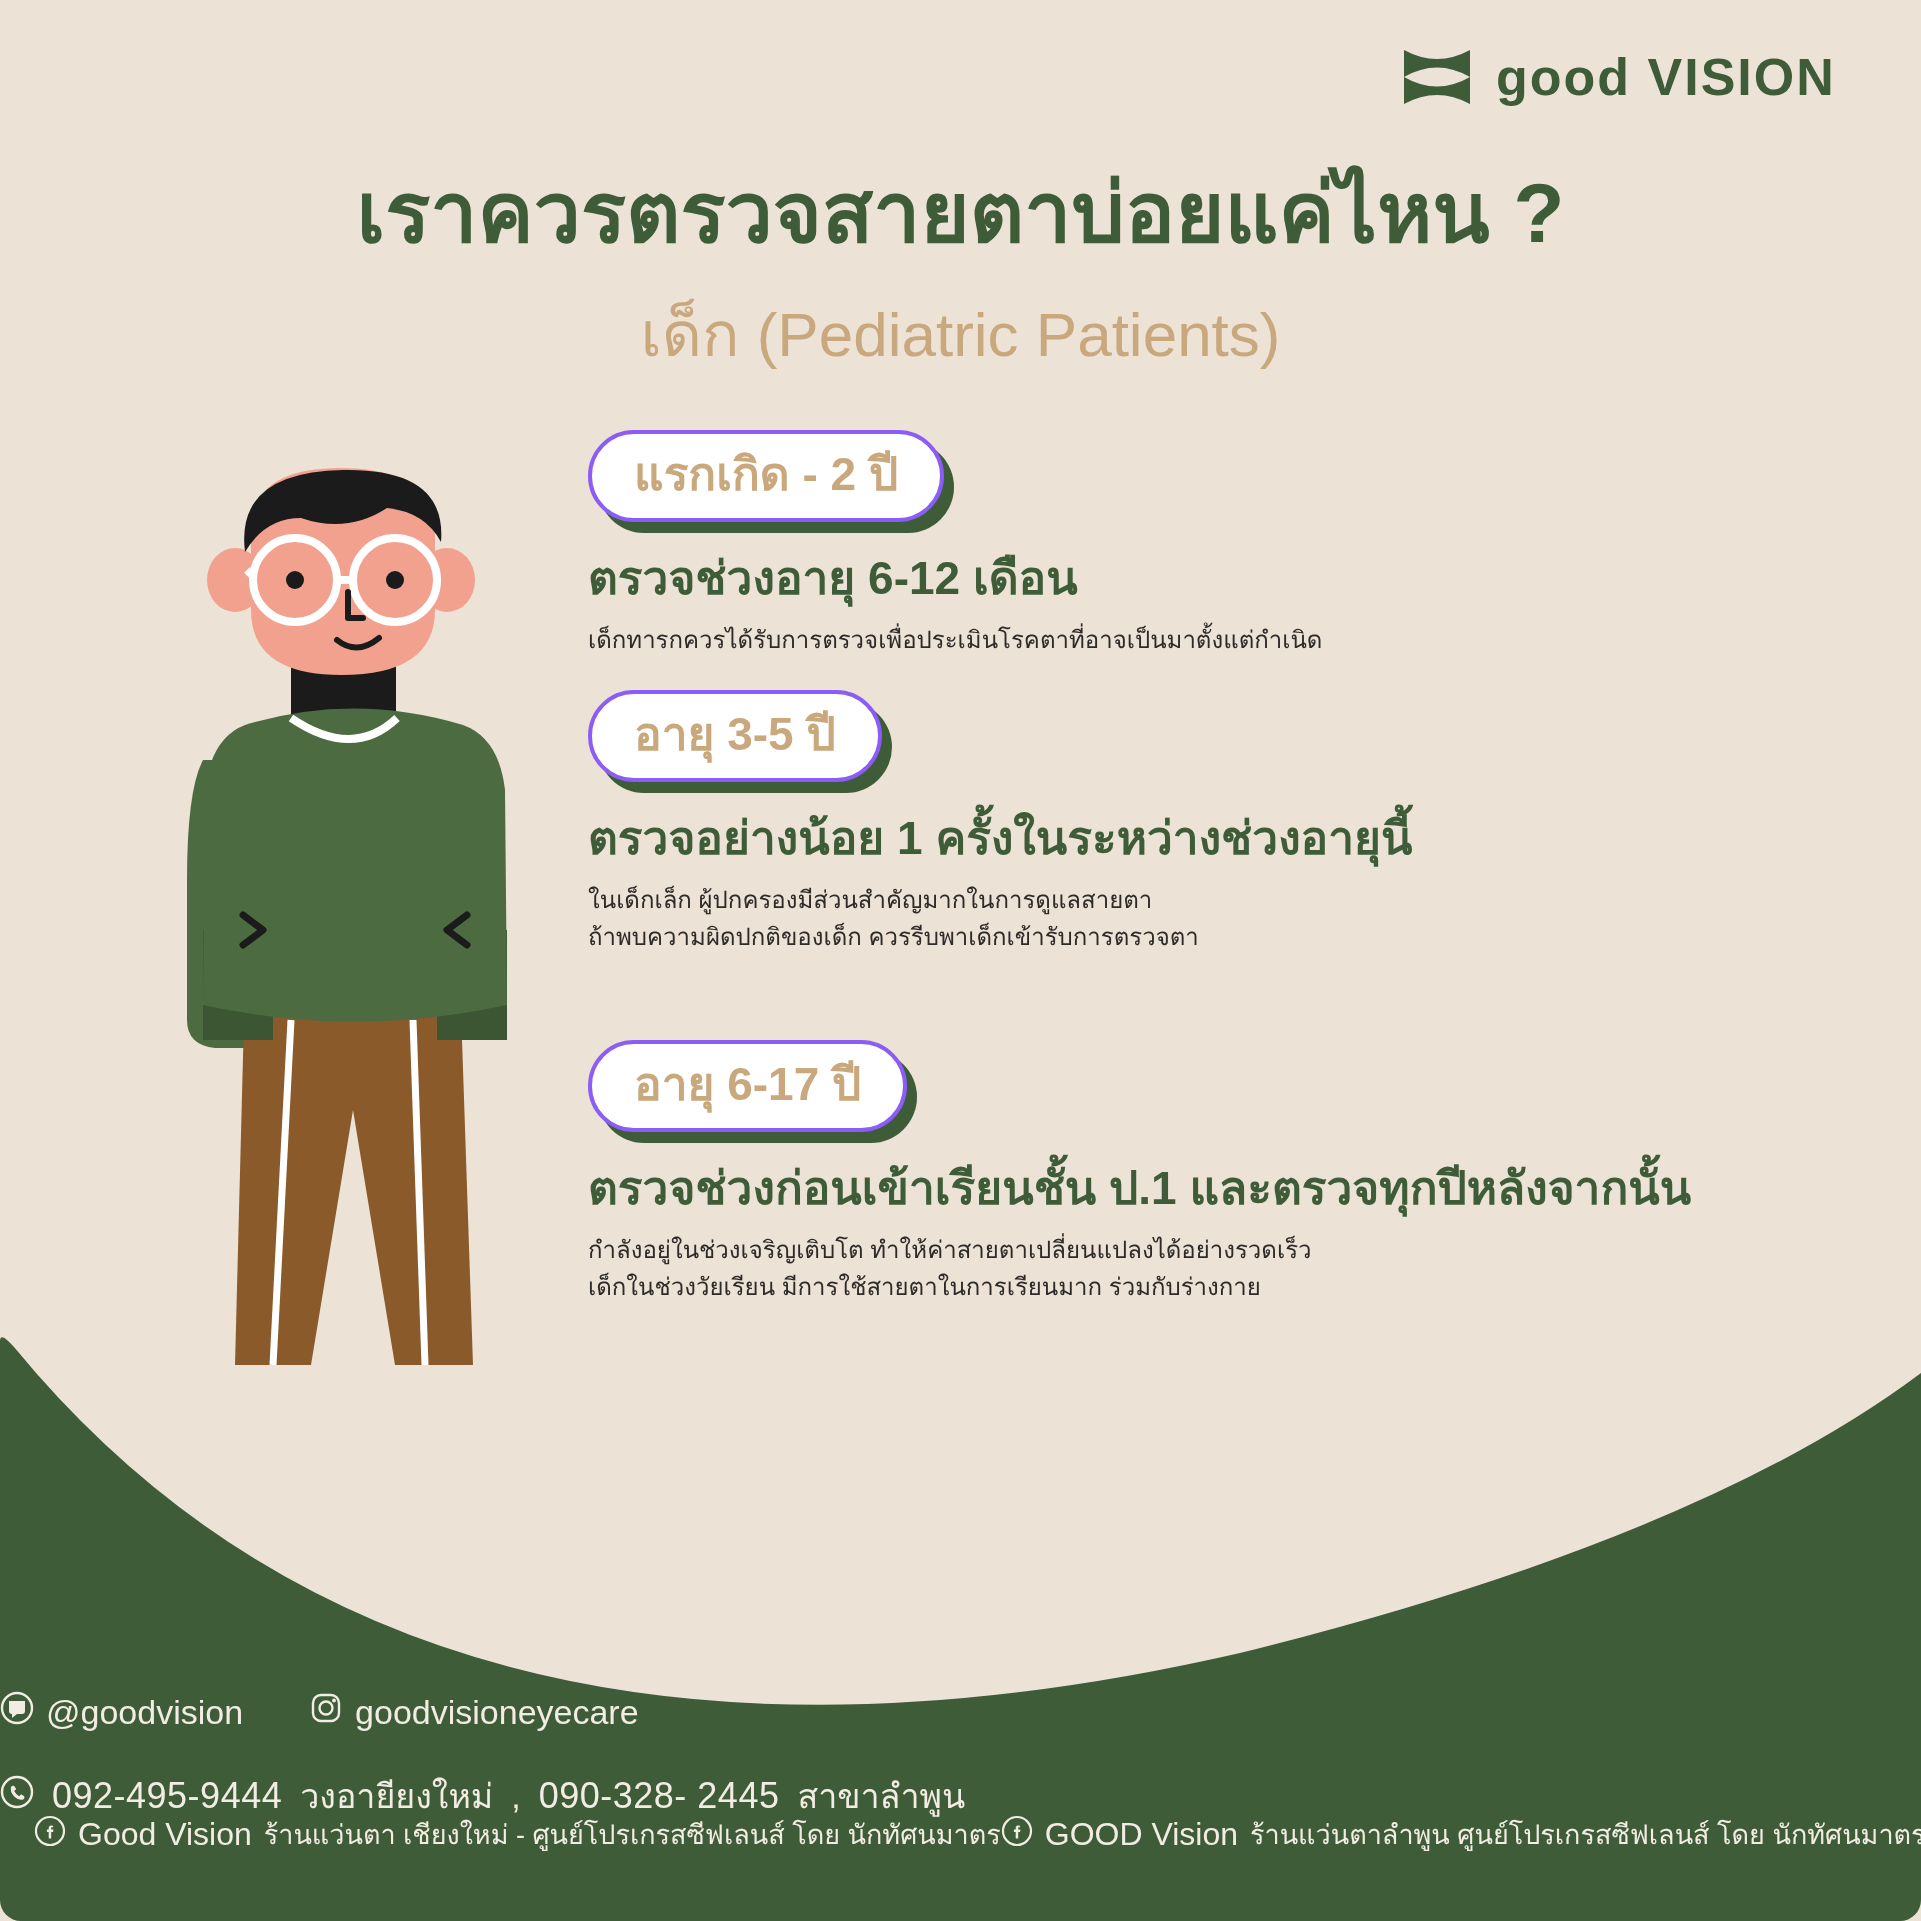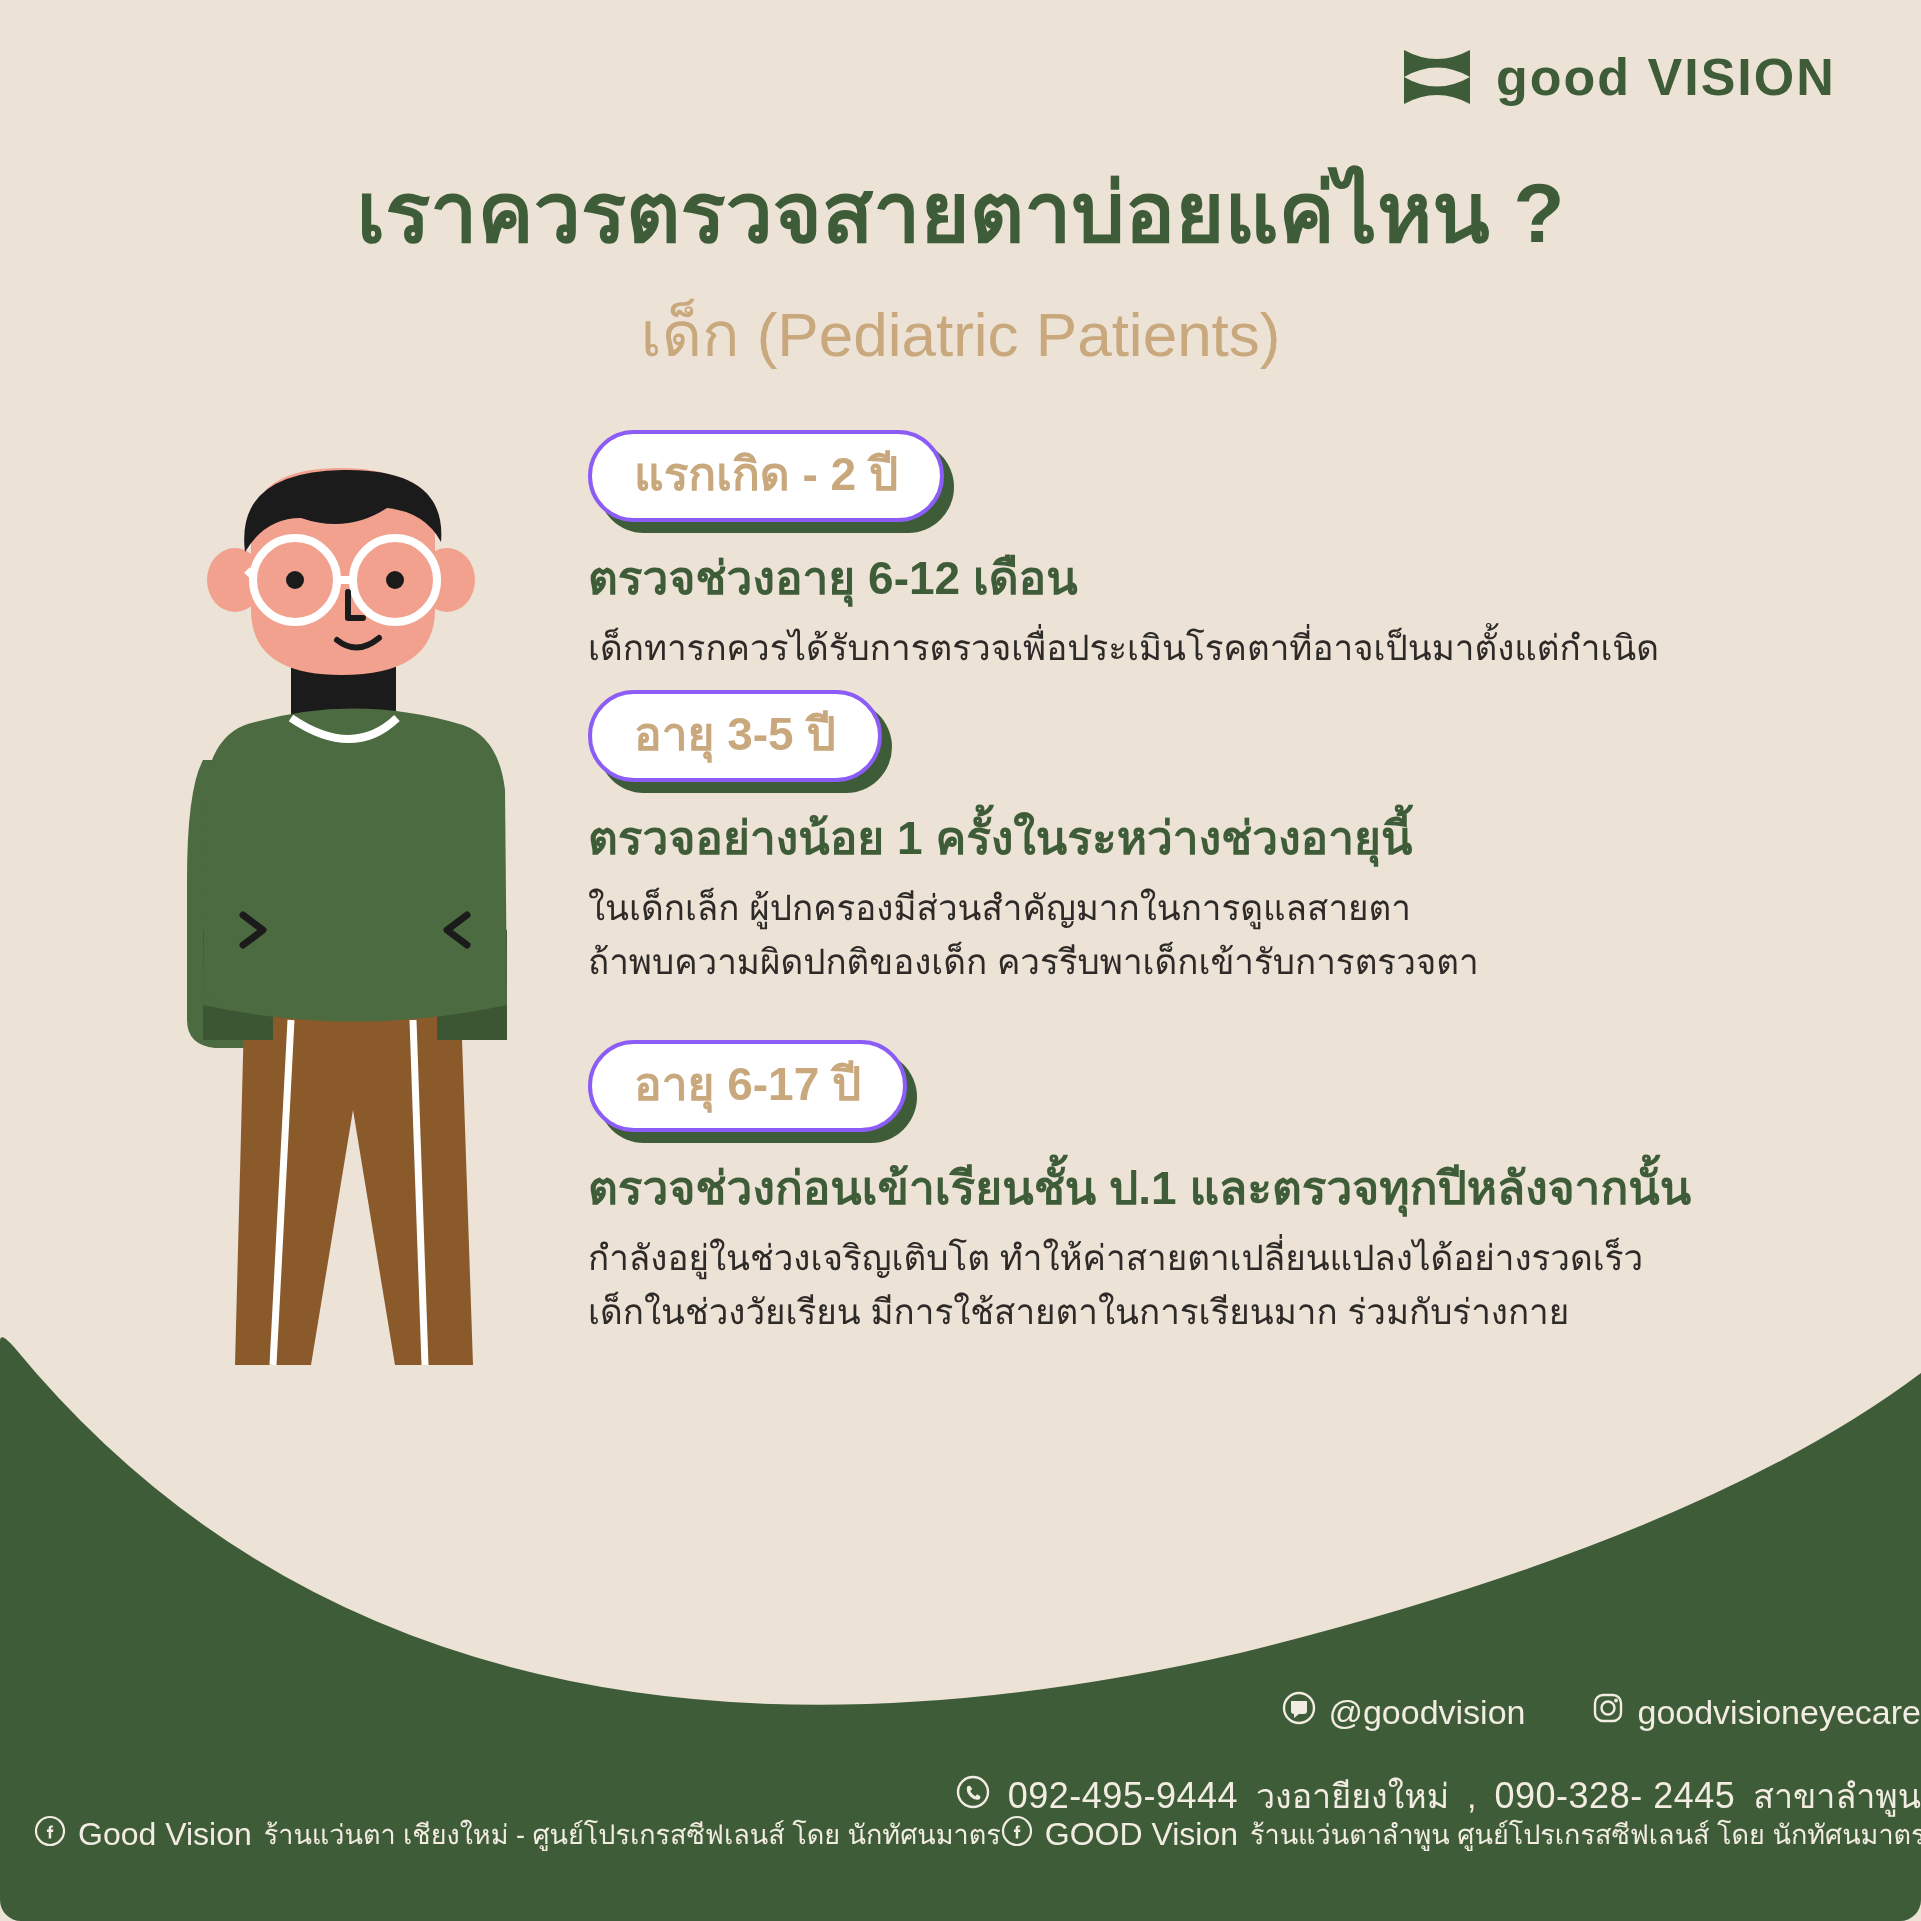--- a/index.html
+++ b/index.html
@@ -30,33 +30,33 @@
   
   .section{position:absolute;left:588px;width:1300px;}
   .pill{
     display:inline-block;position:relative;
     background:#ffffff;border:4px solid #8b5cf6;border-radius:999px;
     padding:12px 42px 14px 42px;
     box-shadow:10px 11px 0 0 #3d5c37;
     font-size:46px;font-weight:bold;color:#c8a87c;line-height:1.25;
   }
   .head{font-size:46px;font-weight:bold;color:#3d5c37;line-height:1.25;margin-top:28px;white-space:nowrap;}
-  .body-text{font-size:35px;color:#2e2a28;line-height:1.55;margin-top:14px;}
+  .body-text{font-size:24px;color:#2e2a28;line-height:1.55;margin-top:14px;}
   .body-text div{white-space:nowrap;}
 
   #sec1{top:430px;}
   #sec2{top:690px;}
   #sec3{top:1040px;}
 
   
   .character{position:absolute;left:95px;top:460px;width:500px;height:990px;}
 
   
   .footer{position:absolute;left:0;right:0;bottom:0;height:260px;color:#f2ece2;}
-  .f-row{display:flex;align-items:center;justify-content:flex-end;gap:18px;white-space:nowrap;}
+  .f-row{display:flex;align-items:center;justify-content:flex-start;gap:18px;white-space:nowrap;}
   .f-row1{position:absolute;top:30px;left:0;right:0;font-size:34px;}
   .f-row2{position:absolute;top:88px;left:0;right:0;font-size:34px;margin-top:20px;}
   .f-row3{position:absolute;top:152px;left:0;right:0;display:flex;justify-content:space-between;
           padding:0 34px;font-size:28px;}
   .f-grp{display:flex;align-items:center;gap:12px;white-space:nowrap;}
   .f-brand{font-size:32px;}
   .f-sub{font-size:27px;}
   .ico{flex:0 0 auto;display:inline-block;}
   .thin-num{font-size:36px;letter-spacing:.5px;}
 </style>

